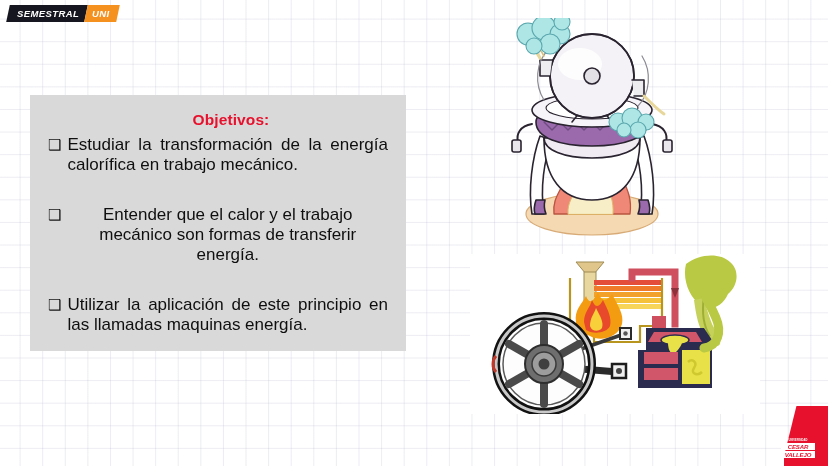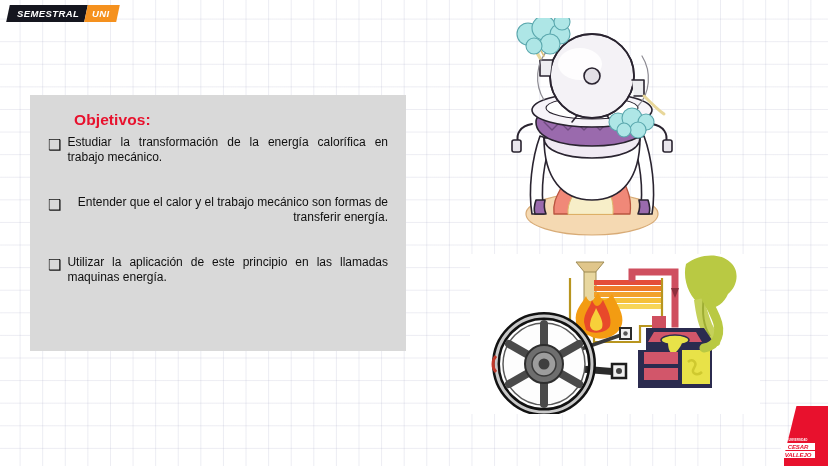--- a/index.html
+++ b/index.html
@@ -69,44 +69,45 @@
     background: #d9d9d9;
     box-sizing: border-box;
     padding: 12px 18px 0 18px;
   }
   .obj-title {
     color: #e8112d;
     font-weight: bold;
     font-size: 15.5px;
     margin: 4px 0 6px 26px;
     letter-spacing: 0.1px;
+    text-align: center;
   }
   .obj-list { margin: 0; padding: 0; list-style: none; }
   .obj-item {
     display: flex;
     align-items: flex-start;
     margin-bottom: 30px;
     color: #0f0f0f;
   }
   .obj-item:last-child { margin-bottom: 0; }
   .obj-marker {
     flex: 0 0 auto;
     font-size: 15px;
     line-height: 20px;
     margin-right: 6px;
     color: #111;
   }
   .obj-text {
     flex: 1 1 auto;
-    font-size: 12px;
-    line-height: 15px;
+    font-size: 17px;
+    line-height: 20px;
     text-align: justify;
     text-justify: inter-word;
   }
-  .obj-text.nojust { text-align: right; }
+  .obj-text.nojust { text-align: center; }
 
   
   .panel-lower {
     position: absolute;
     left: 470px;
     top: 254px;
     width: 290px;
     height: 160px;
     background: #ffffff;
   }

